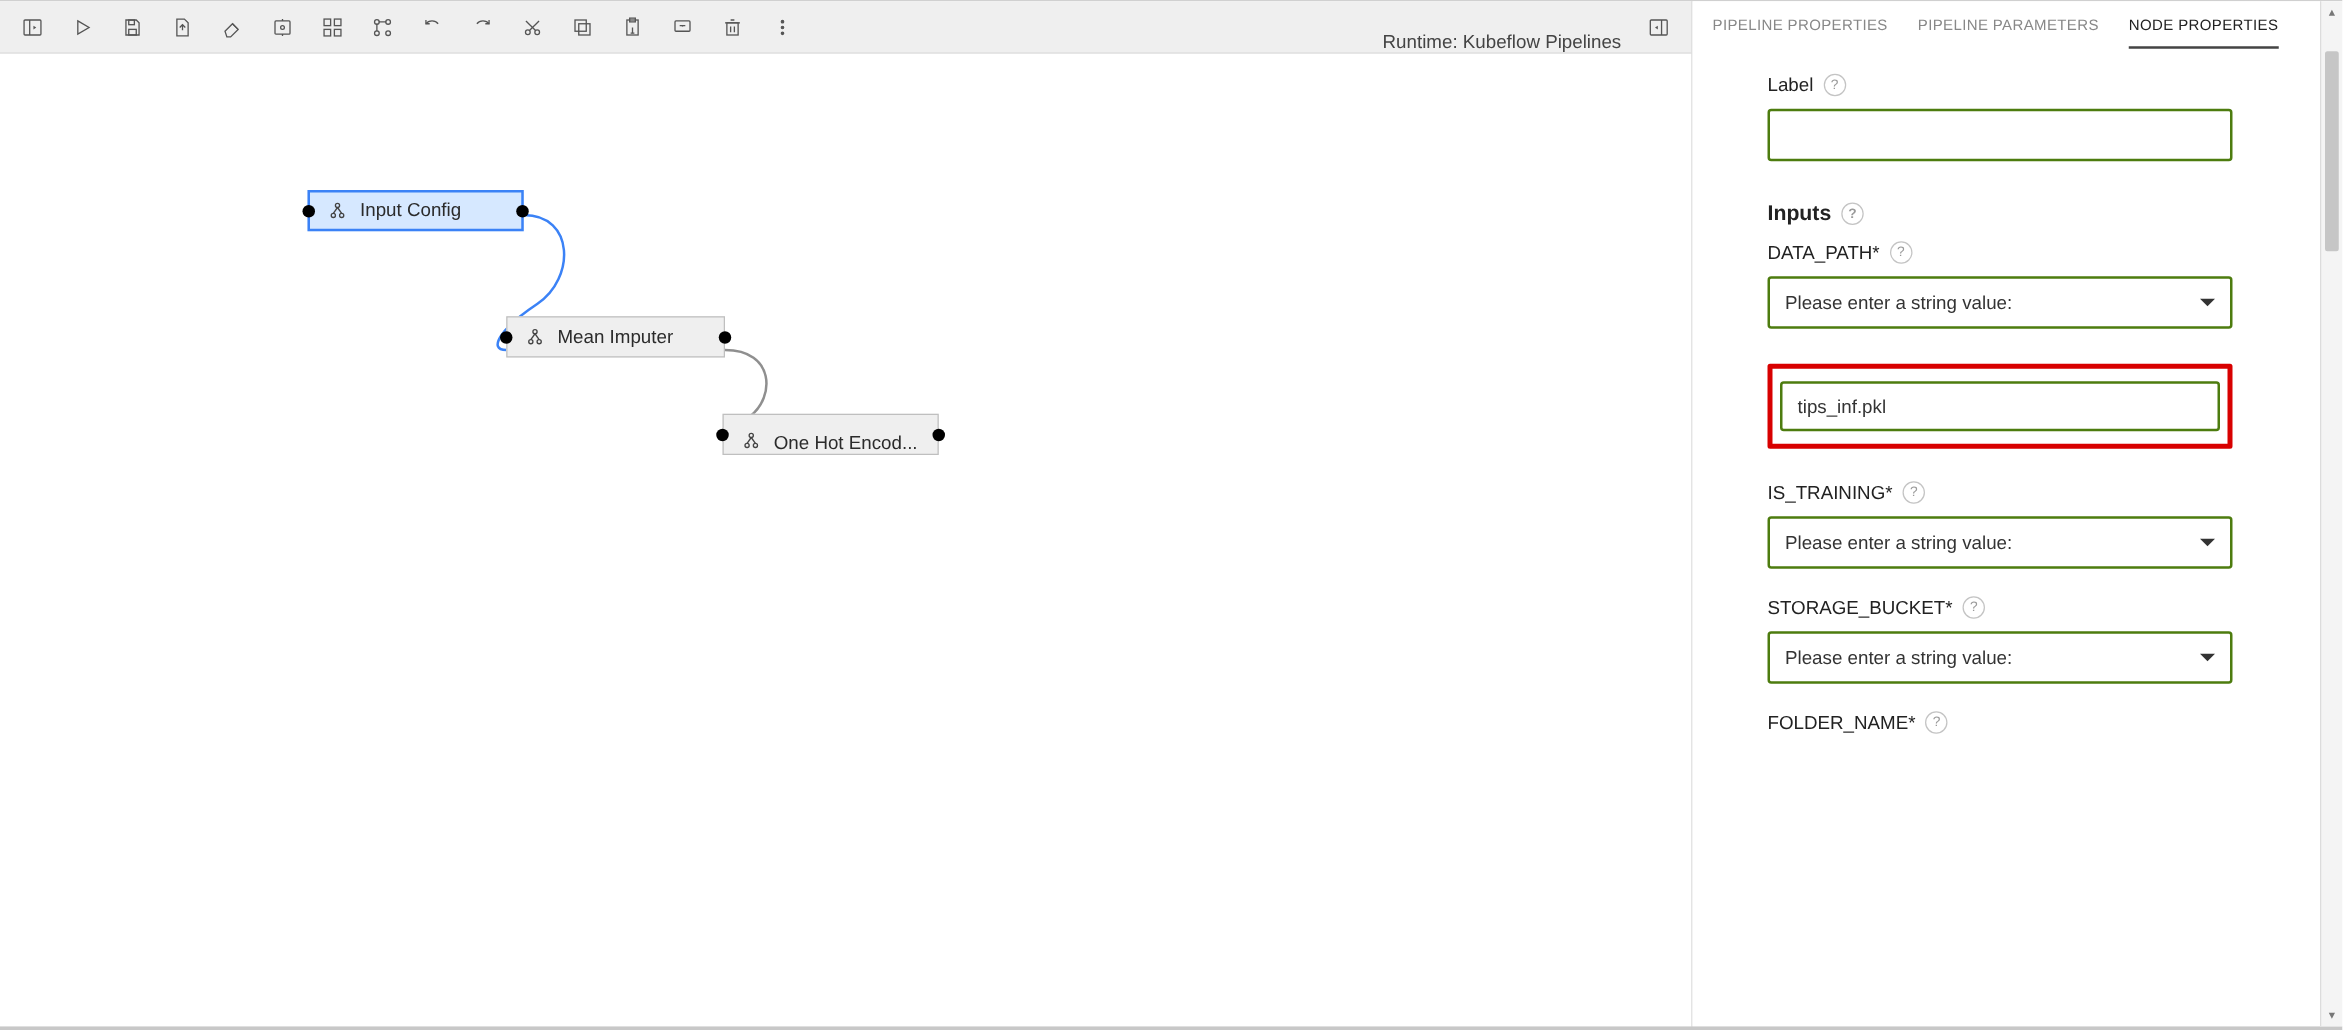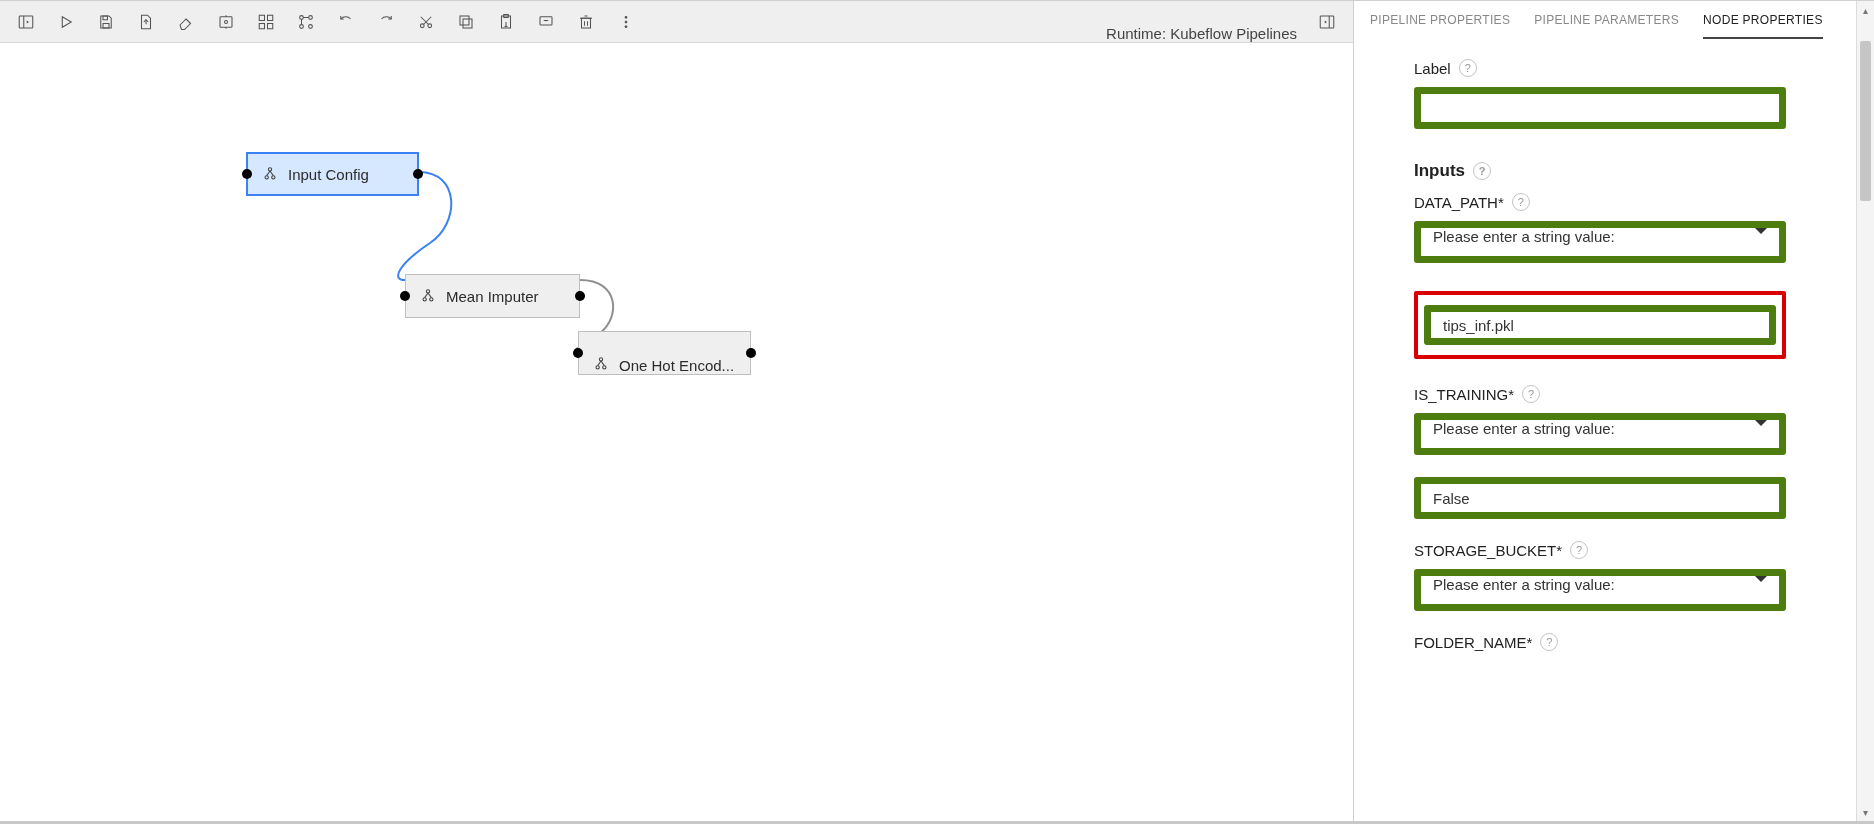--- a/index.html
+++ b/index.html
@@ -54,21 +54,21 @@
   }
   .canvas {
     flex: 1;
     position: relative;
     background: #fff;
     overflow: hidden;
   }
   
   .node {
     position: absolute;
-    height: 44px;
+    height: 33px;
     background: #efefef;
     border: 1px solid #bfbfbf;
     display: flex;
     align-items: center;
     font-size: 15px;
     color: #2b2b2b;
     padding: 0 12px 0 8px;
     white-space: nowrap;
   }
   .node.selected {
@@ -150,28 +150,28 @@
     border: 1px solid #c4c4c4;
     border-radius: 50%;
     display: inline-flex;
     align-items: center; justify-content: center;
     font-size: 11px;
     color: #9a9a9a;
   }
   .text-input, .select-btn {
     width: 100%;
     height: 42px;
-    border: 7px solid #4d7c0f;
+    border: 2px solid #4d7c0f;
     border-radius: 3px;
     padding: 0 12px;
     font-size: 15px;
     color: #333;
     background: #fff;
     display: flex;
-    align-items: flex-start;
+    align-items: center;
   }
   .select-btn {
     justify-content: space-between;
     cursor: pointer;
   }
   .select-btn .caret {
     border-left: 6px solid transparent;
     border-right: 6px solid transparent;
     border-top: 6px solid #333;
   }
@@ -359,21 +359,21 @@
               <circle cx="7" cy="17" r="2.5"></circle>
               <circle cx="17" cy="17" r="2.5"></circle>
               <line x1="12" y1="7.5" x2="7" y2="14.5"></line>
               <line x1="12" y1="7.5" x2="17" y2="14.5"></line>
             </svg>
         </span>
         <span>Input Config</span>
         <div class="port out"></div>
       </div>
 
-      <div class="node" style="left:405px; top:231px; width:175px;">
+      <div class="node" style="left:405px; top:210px; width:175px;">
         <div class="port in"></div>
         <span class="glyph">
           <svg viewBox="0 0 24 24">
               <circle cx="12" cy="5" r="2.5"></circle>
               <circle cx="7" cy="17" r="2.5"></circle>
               <circle cx="17" cy="17" r="2.5"></circle>
               <line x1="12" y1="7.5" x2="7" y2="14.5"></line>
               <line x1="12" y1="7.5" x2="17" y2="14.5"></line>
             </svg>
         </span>
@@ -437,23 +437,20 @@
         <div class="field-block">
           <div class="field-label">
             <span>IS_TRAINING*</span>
             <span class="help">?</span>
           </div>
           <div class="select-btn">
             <span>Please enter a string value:</span>
             <span class="caret"></span>
           </div>
         </div>
-        <div class="field-block">
-          <input class="text-input" type="text" value="False" style="">
-        </div>
 
         <div class="field-block">
           <div class="field-label">
             <span>STORAGE_BUCKET*</span>
             <span class="help">?</span>
           </div>
           <div class="select-btn">
             <span>Please enter a string value:</span>
             <span class="caret"></span>
           </div>

